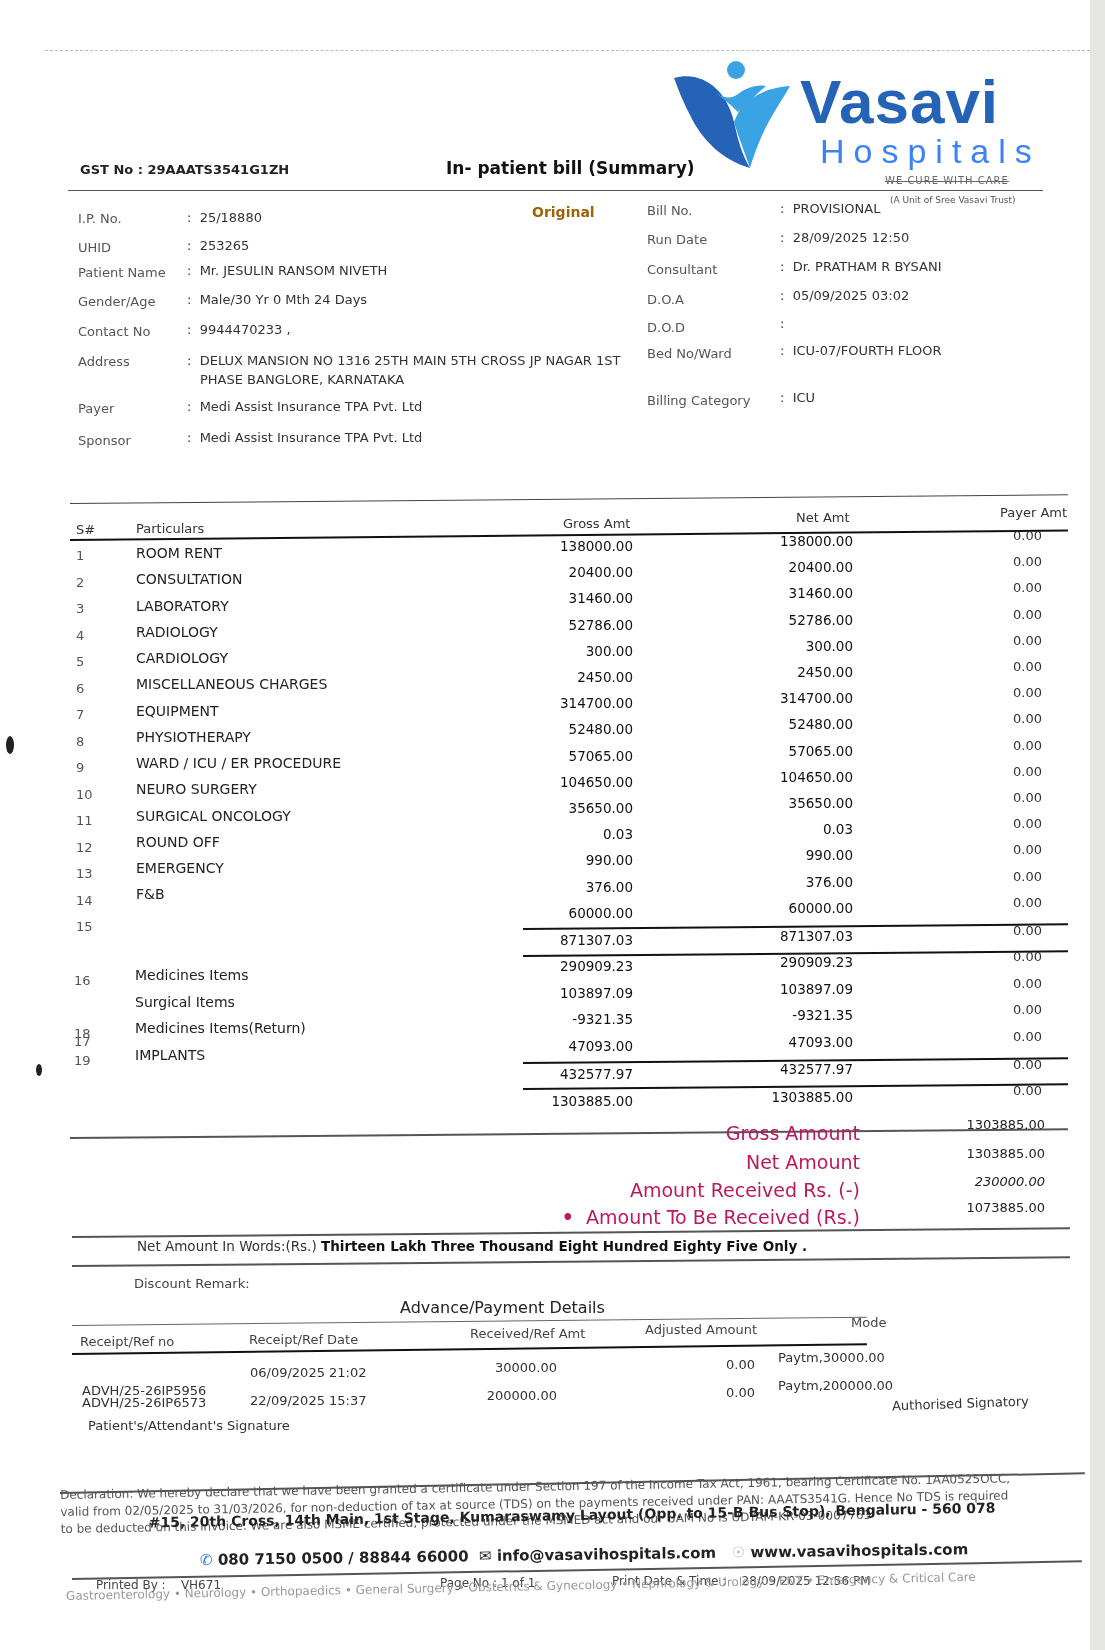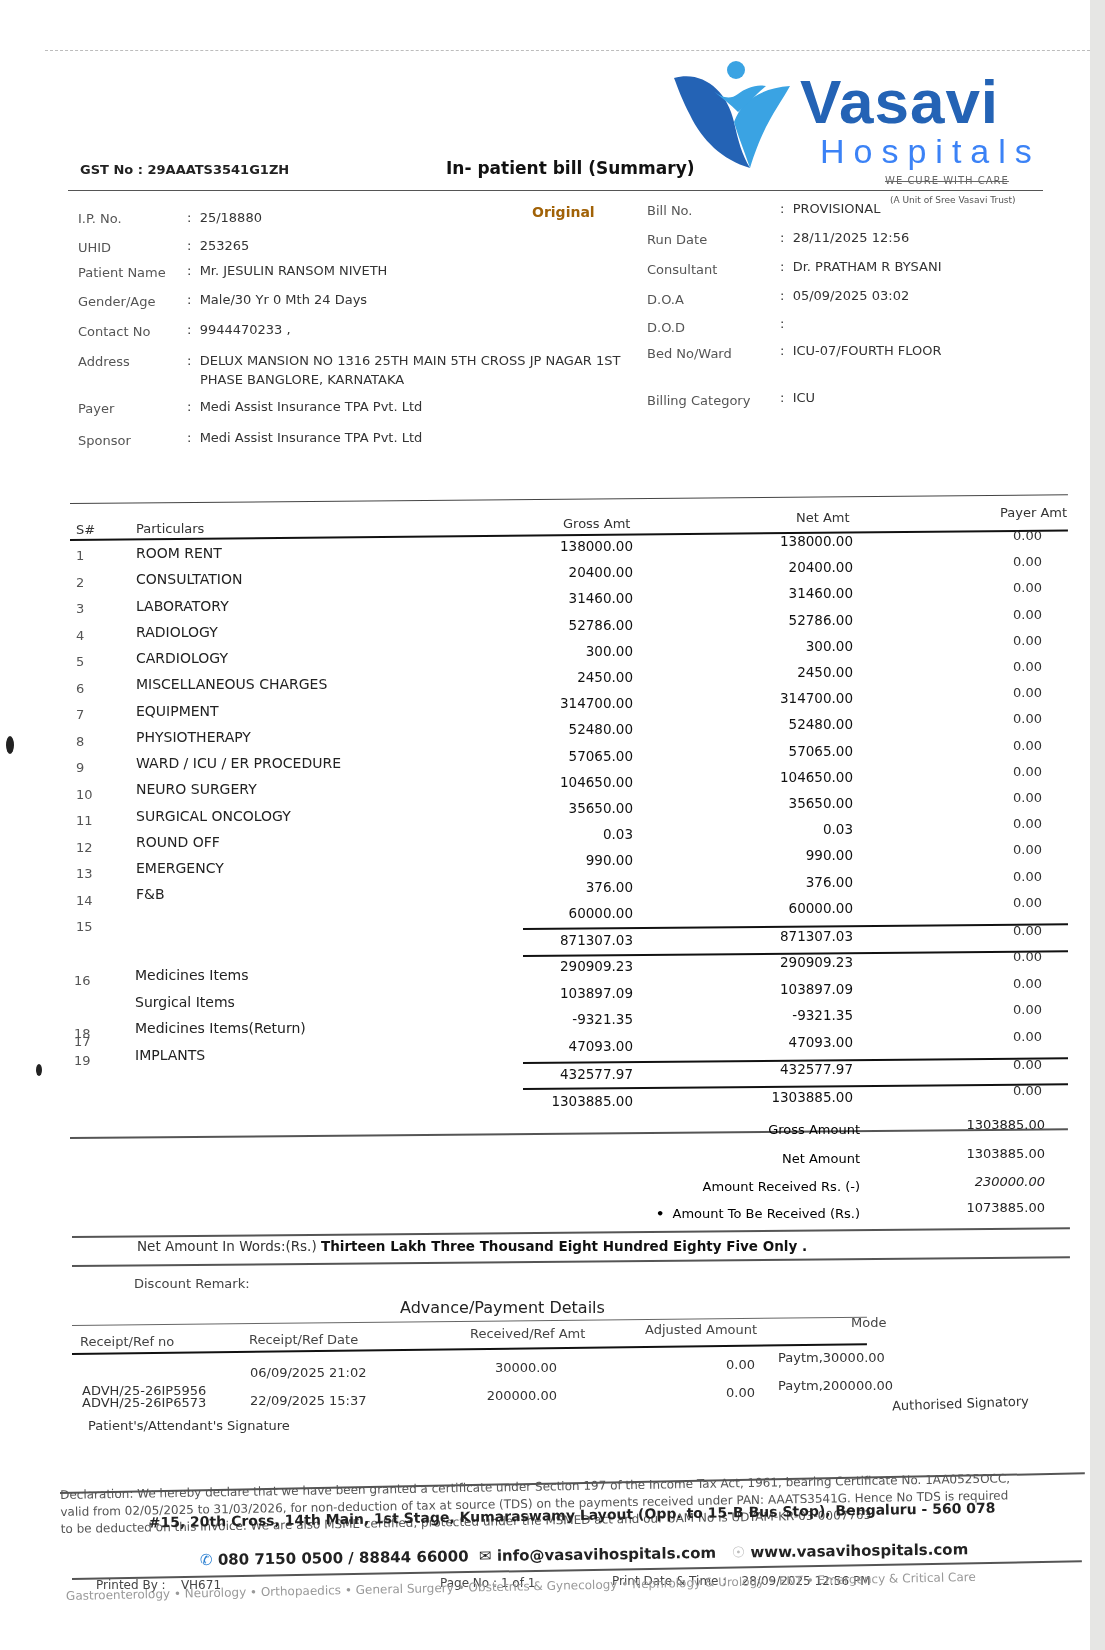--- a/index.html
+++ b/index.html
@@ -45,21 +45,21 @@
   .val { font-size: 13px; color: #333; }
   .original { left: 532px; top: 204px; font-size: 14px; font-weight: bold; color: #a16207; }
 
   
   .th { font-size: 13px; color: #333; }
   .row-sn { font-size: 13px; color: #555; }
   .row-part { font-size: 14px; color: #222; }
   .num { font-size: 13.5px; color: #111; text-align: right; width: 120px; }
   .payer { font-size: 13px; color: #333; text-align: right; width: 80px; }
 
-  .sumlbl { font-size: 13px; color: #000000; text-align: right; width: 300px; }
+  .sumlbl { font-size: 19px; color: #be185d; text-align: right; width: 300px; }
   .sumval { font-size: 13px; color: #222; text-align: right; width: 120px; }
 
   .words { left: 137px; top: 1238px; font-size: 13.5px; color: #333; }
   .words b { color: #111; }
   .remark { left: 134px; top: 1276px; font-size: 13px; color: #444; }
 
   .pay-title { left: 400px; top: 1298px; font-size: 16px; color: #222; }
   .pth { font-size: 13px; color: #444; }
   .ptd { font-size: 13px; color: #333; }
 
@@ -122,21 +122,21 @@
     <div class="abs val" style="left:187px; top:430px;">:&nbsp; <span>Medi Assist Insurance TPA Pvt. Ltd</span></div>
 
     <div class="abs original">Original</div>
   </div>
 
   <div>
     <div class="abs lbl" style="left:647px; top:203px;">Bill No.</div>
     <div class="abs val" style="left:780px; top:201px;">:&nbsp; <span>PROVISIONAL</span></div>
 
     <div class="abs lbl" style="left:647px; top:232px;">Run Date</div>
-    <div class="abs val" style="left:780px; top:230px;">:&nbsp; <span>28/11/2025 12:56</span></div>
+    <div class="abs val" style="left:780px; top:230px;">:&nbsp; <span>28/09/2025 12:50</span></div>
 
     <div class="abs lbl" style="left:647px; top:262px;">Consultant</div>
     <div class="abs val" style="left:780px; top:259px;">:&nbsp; <span>Dr. PRATHAM R BYSANI</span></div>
 
     <div class="abs lbl" style="left:647px; top:292px;">D.O.A</div>
     <div class="abs val" style="left:780px; top:288px;">:&nbsp; <span>05/09/2025 03:02</span></div>
 
     <div class="abs lbl" style="left:647px; top:320px;">D.O.D</div>
     <div class="abs val" style="left:780px; top:316px;">:&nbsp; <span></span></div>
 

